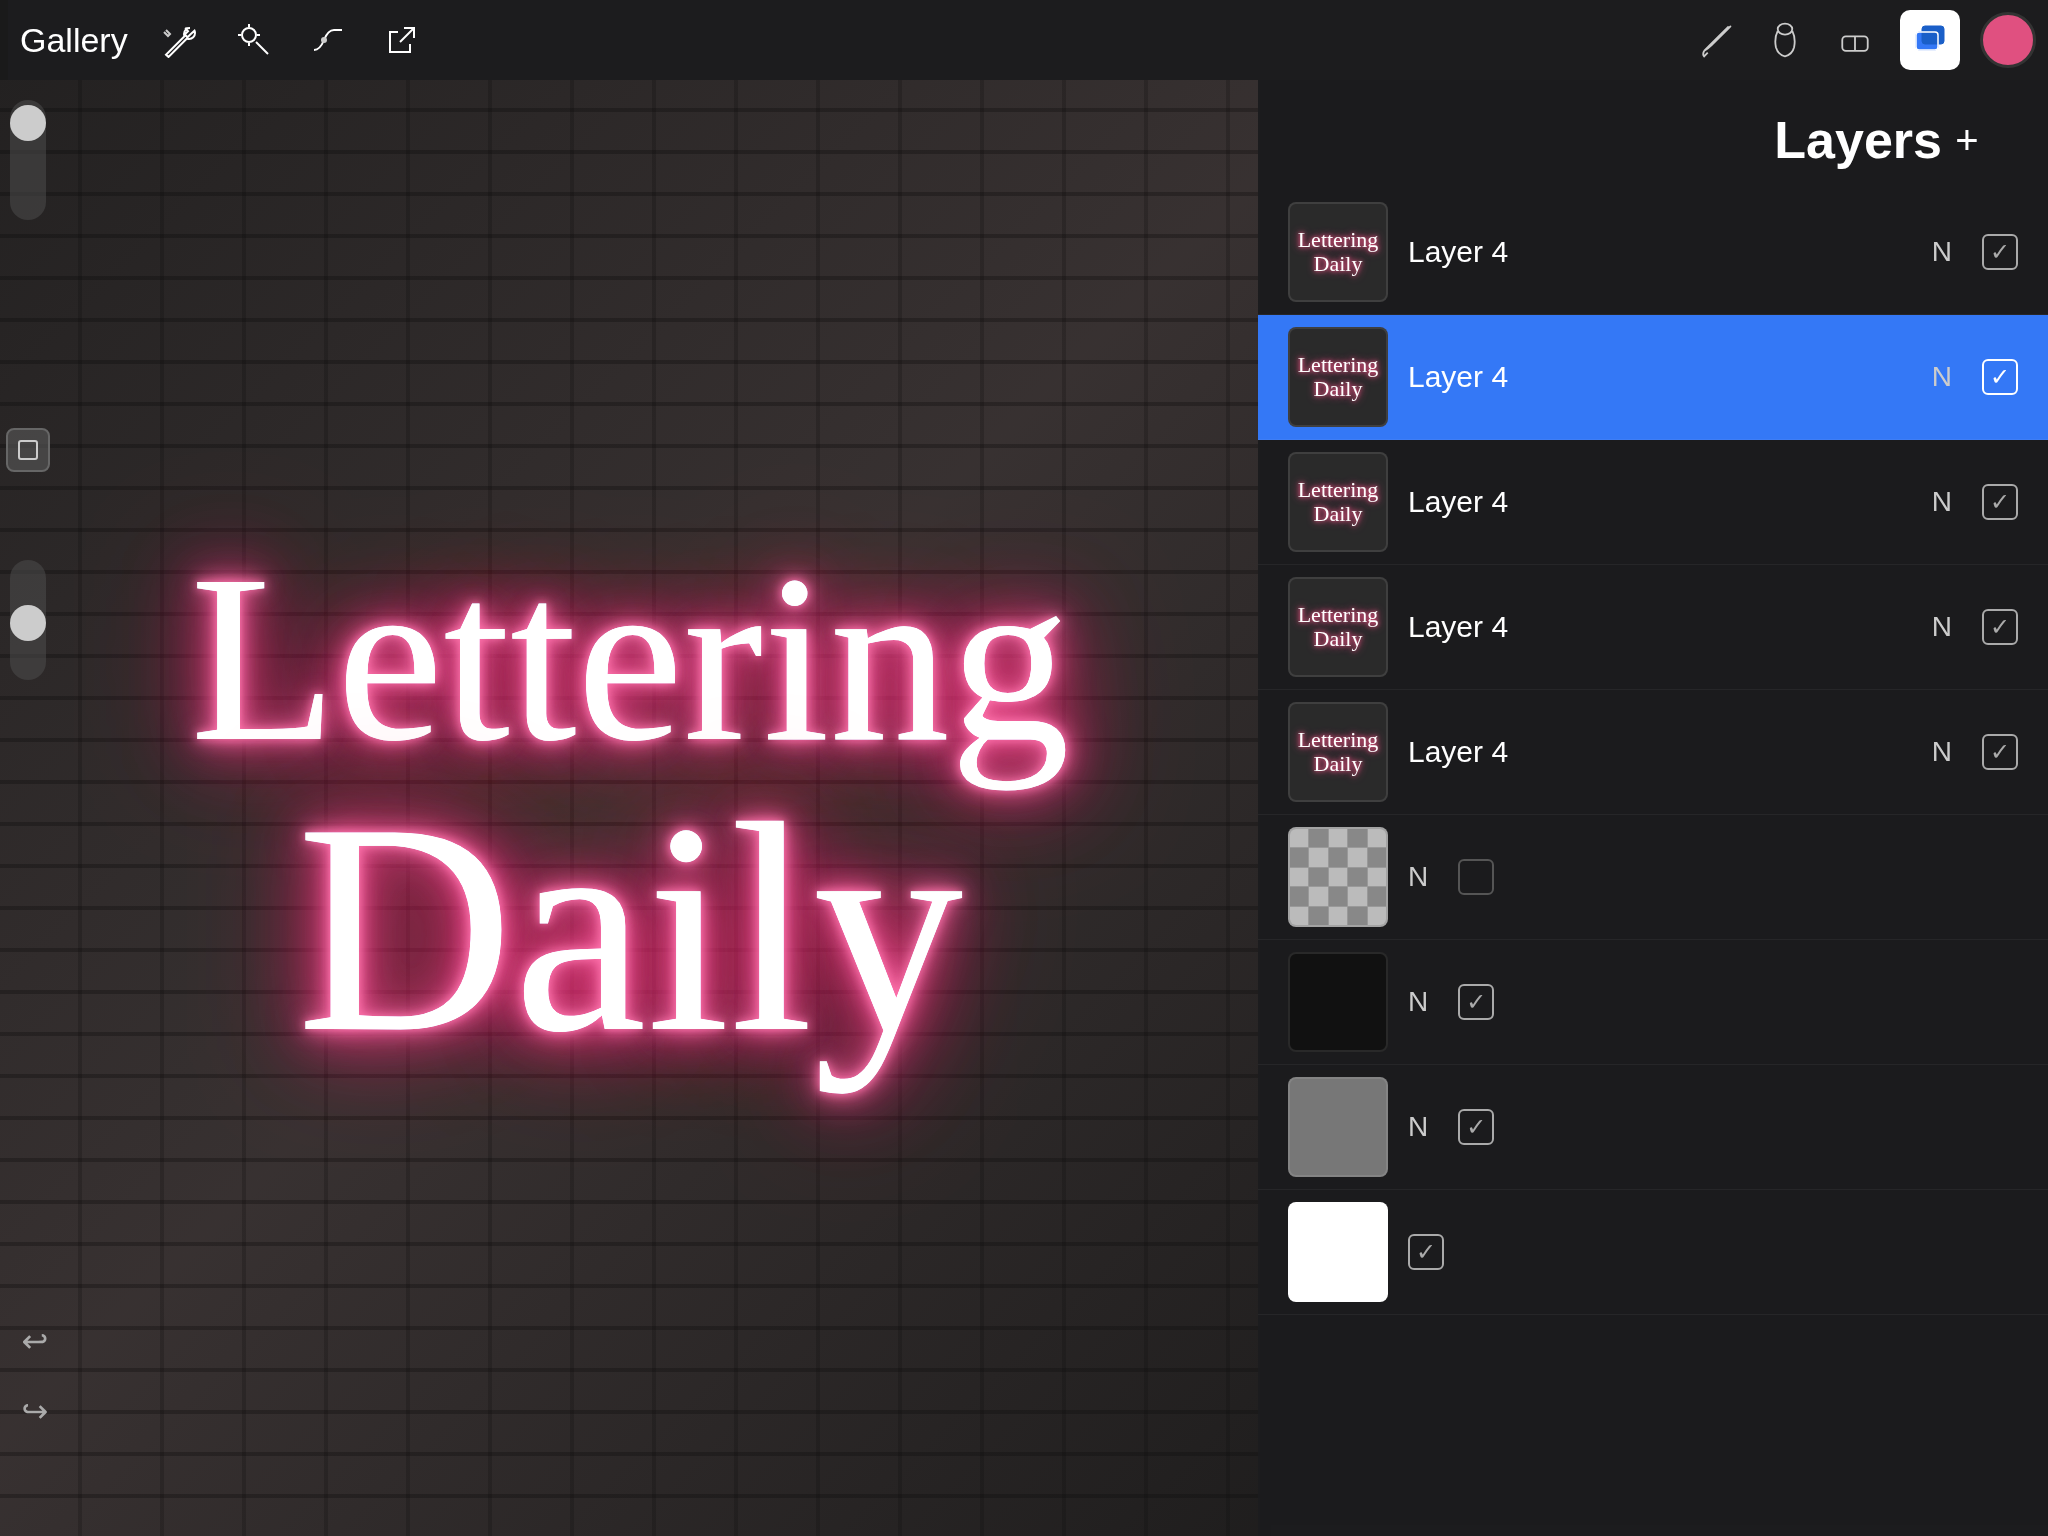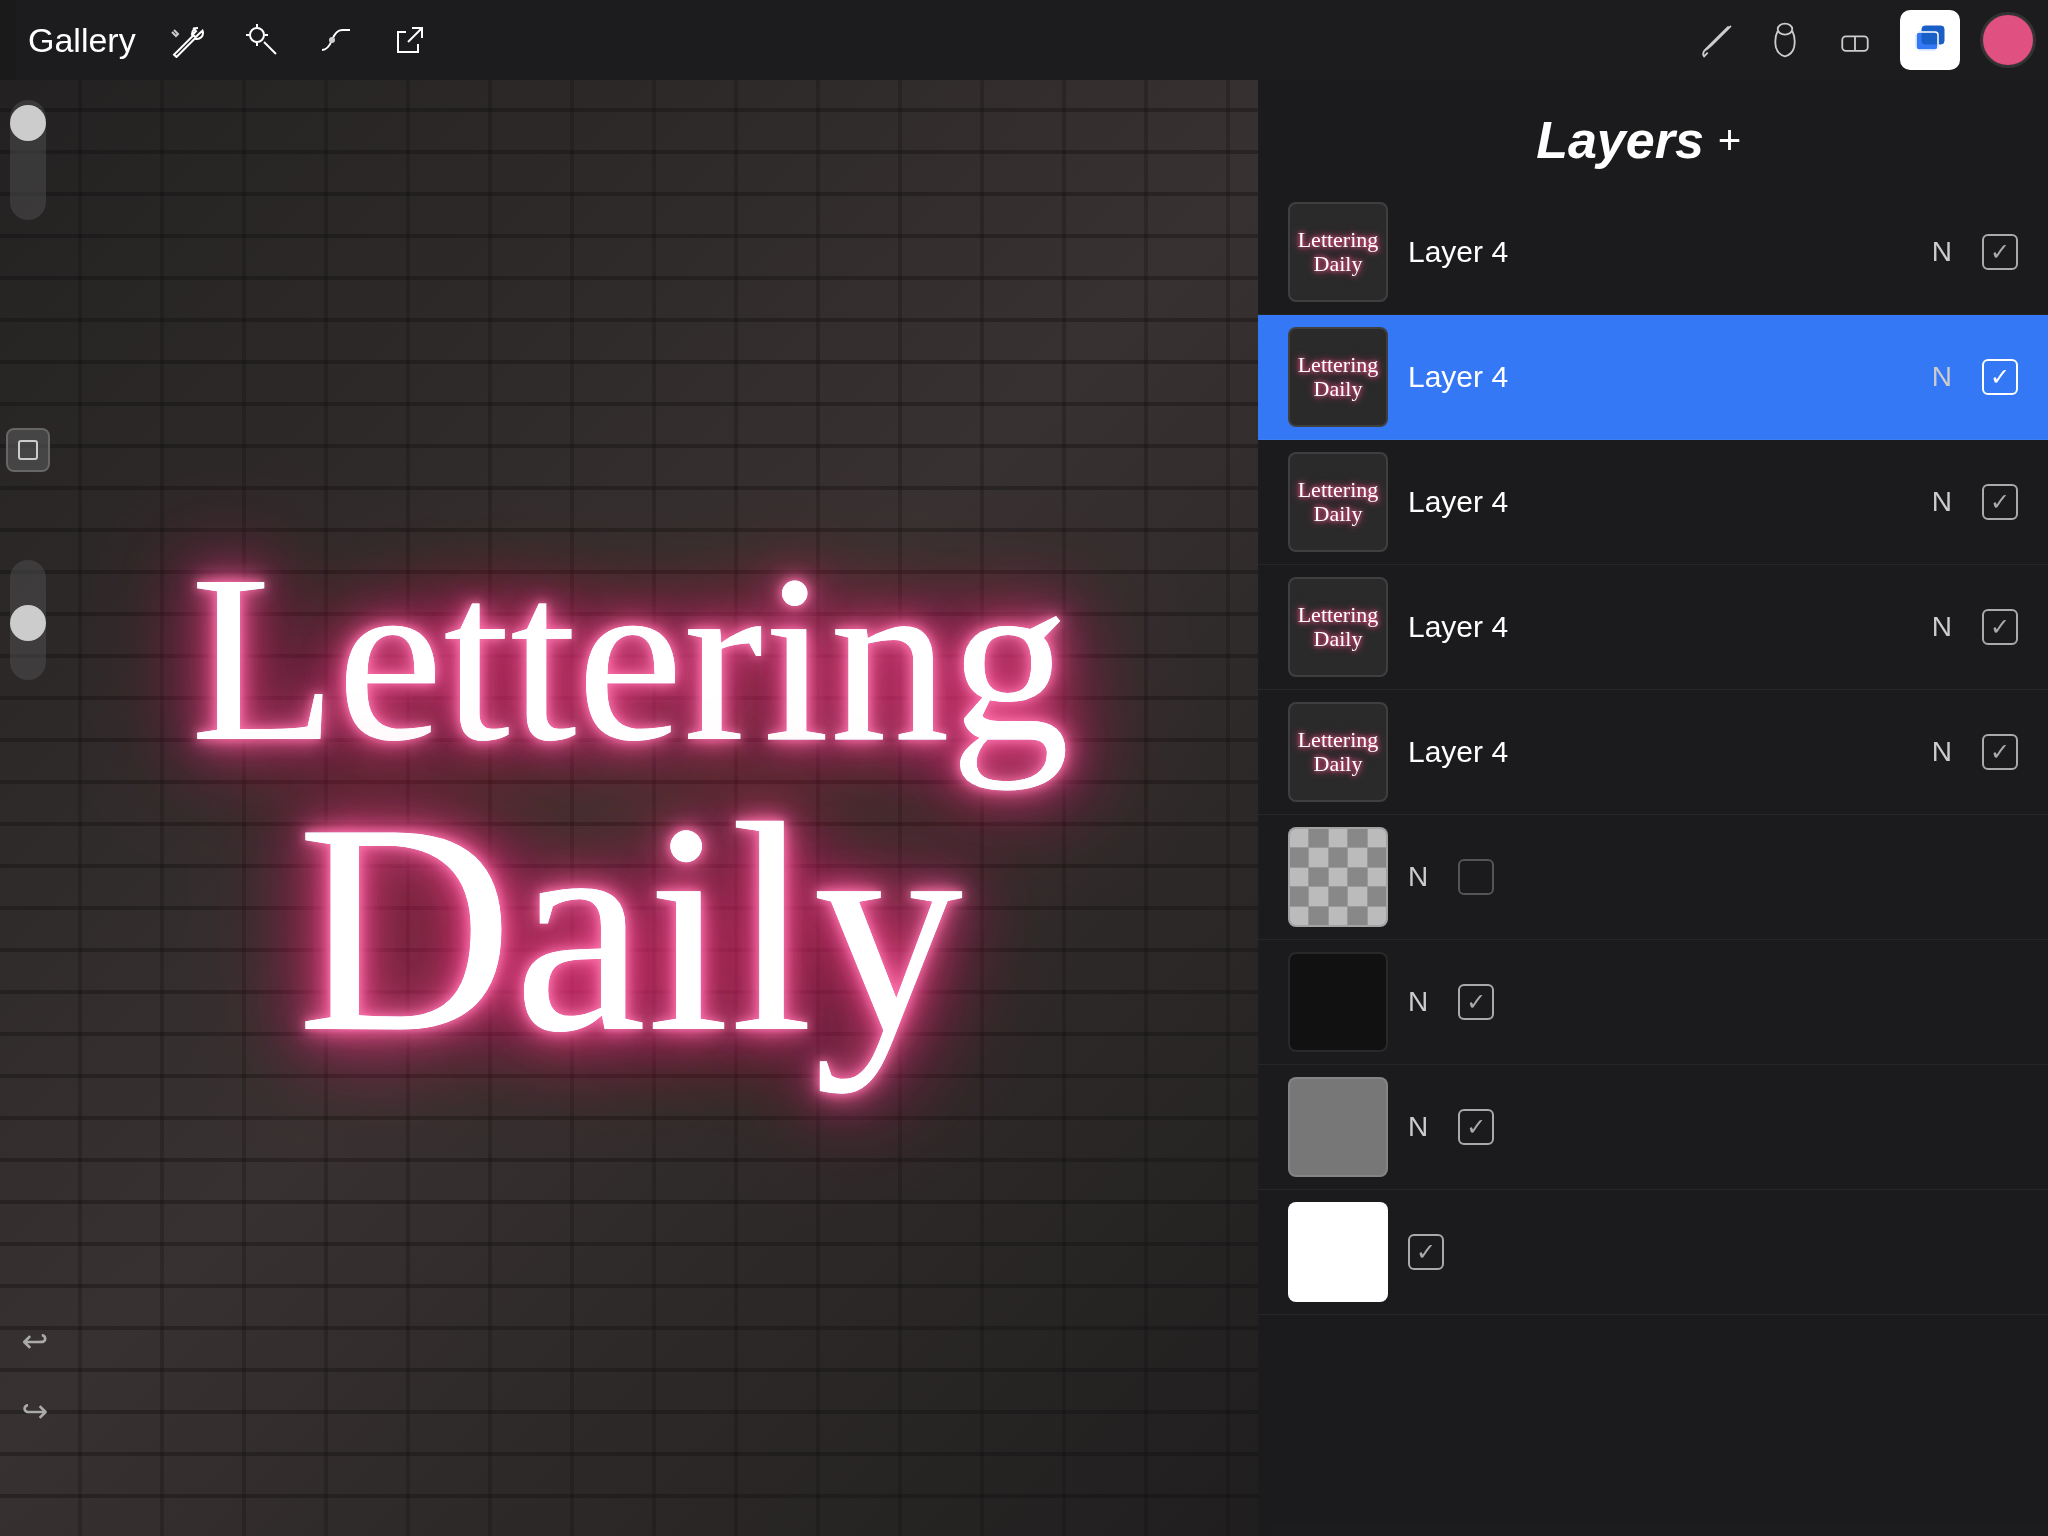--- a/index.html
+++ b/index.html
@@ -8,21 +8,21 @@
       height: 1536px;
       overflow: hidden;
       background: #1a1a1a;
       font-family: -apple-system, BlinkMacSystemFont, 'Helvetica Neue', Arial, sans-serif;
       position: relative;
     }
 
     
     #toolbar {
       position: absolute;
-      top: 0; left: 16px; right: 0;
+      top: 0; left: 8px; right: 0;
       height: 80px;
       background: #1c1c1e;
       display: flex;
       align-items: center;
       padding: 0 12px;
       z-index: 10;
     }
     .toolbar-left {
       display: flex;
       align-items: center;
@@ -228,24 +228,23 @@
       width: 790px;
       bottom: 0;
       background: rgba(28, 28, 30, 0.97);
       z-index: 10;
       display: flex;
       flex-direction: column;
     }
     .layers-header {
       display: flex;
       align-items: center;
-      justify-content: center;
+      justify-content: flex-end;
       padding: 30px 56px 20px 40px;
       flex-shrink: 0;
-      font-style: italic;
     }
     .layers-title {
       color: #fff;
       font-size: 52px;
       font-weight: 700;
     }
     .add-layer-btn {
       width: 50px;
       height: 50px;
       display: flex;

